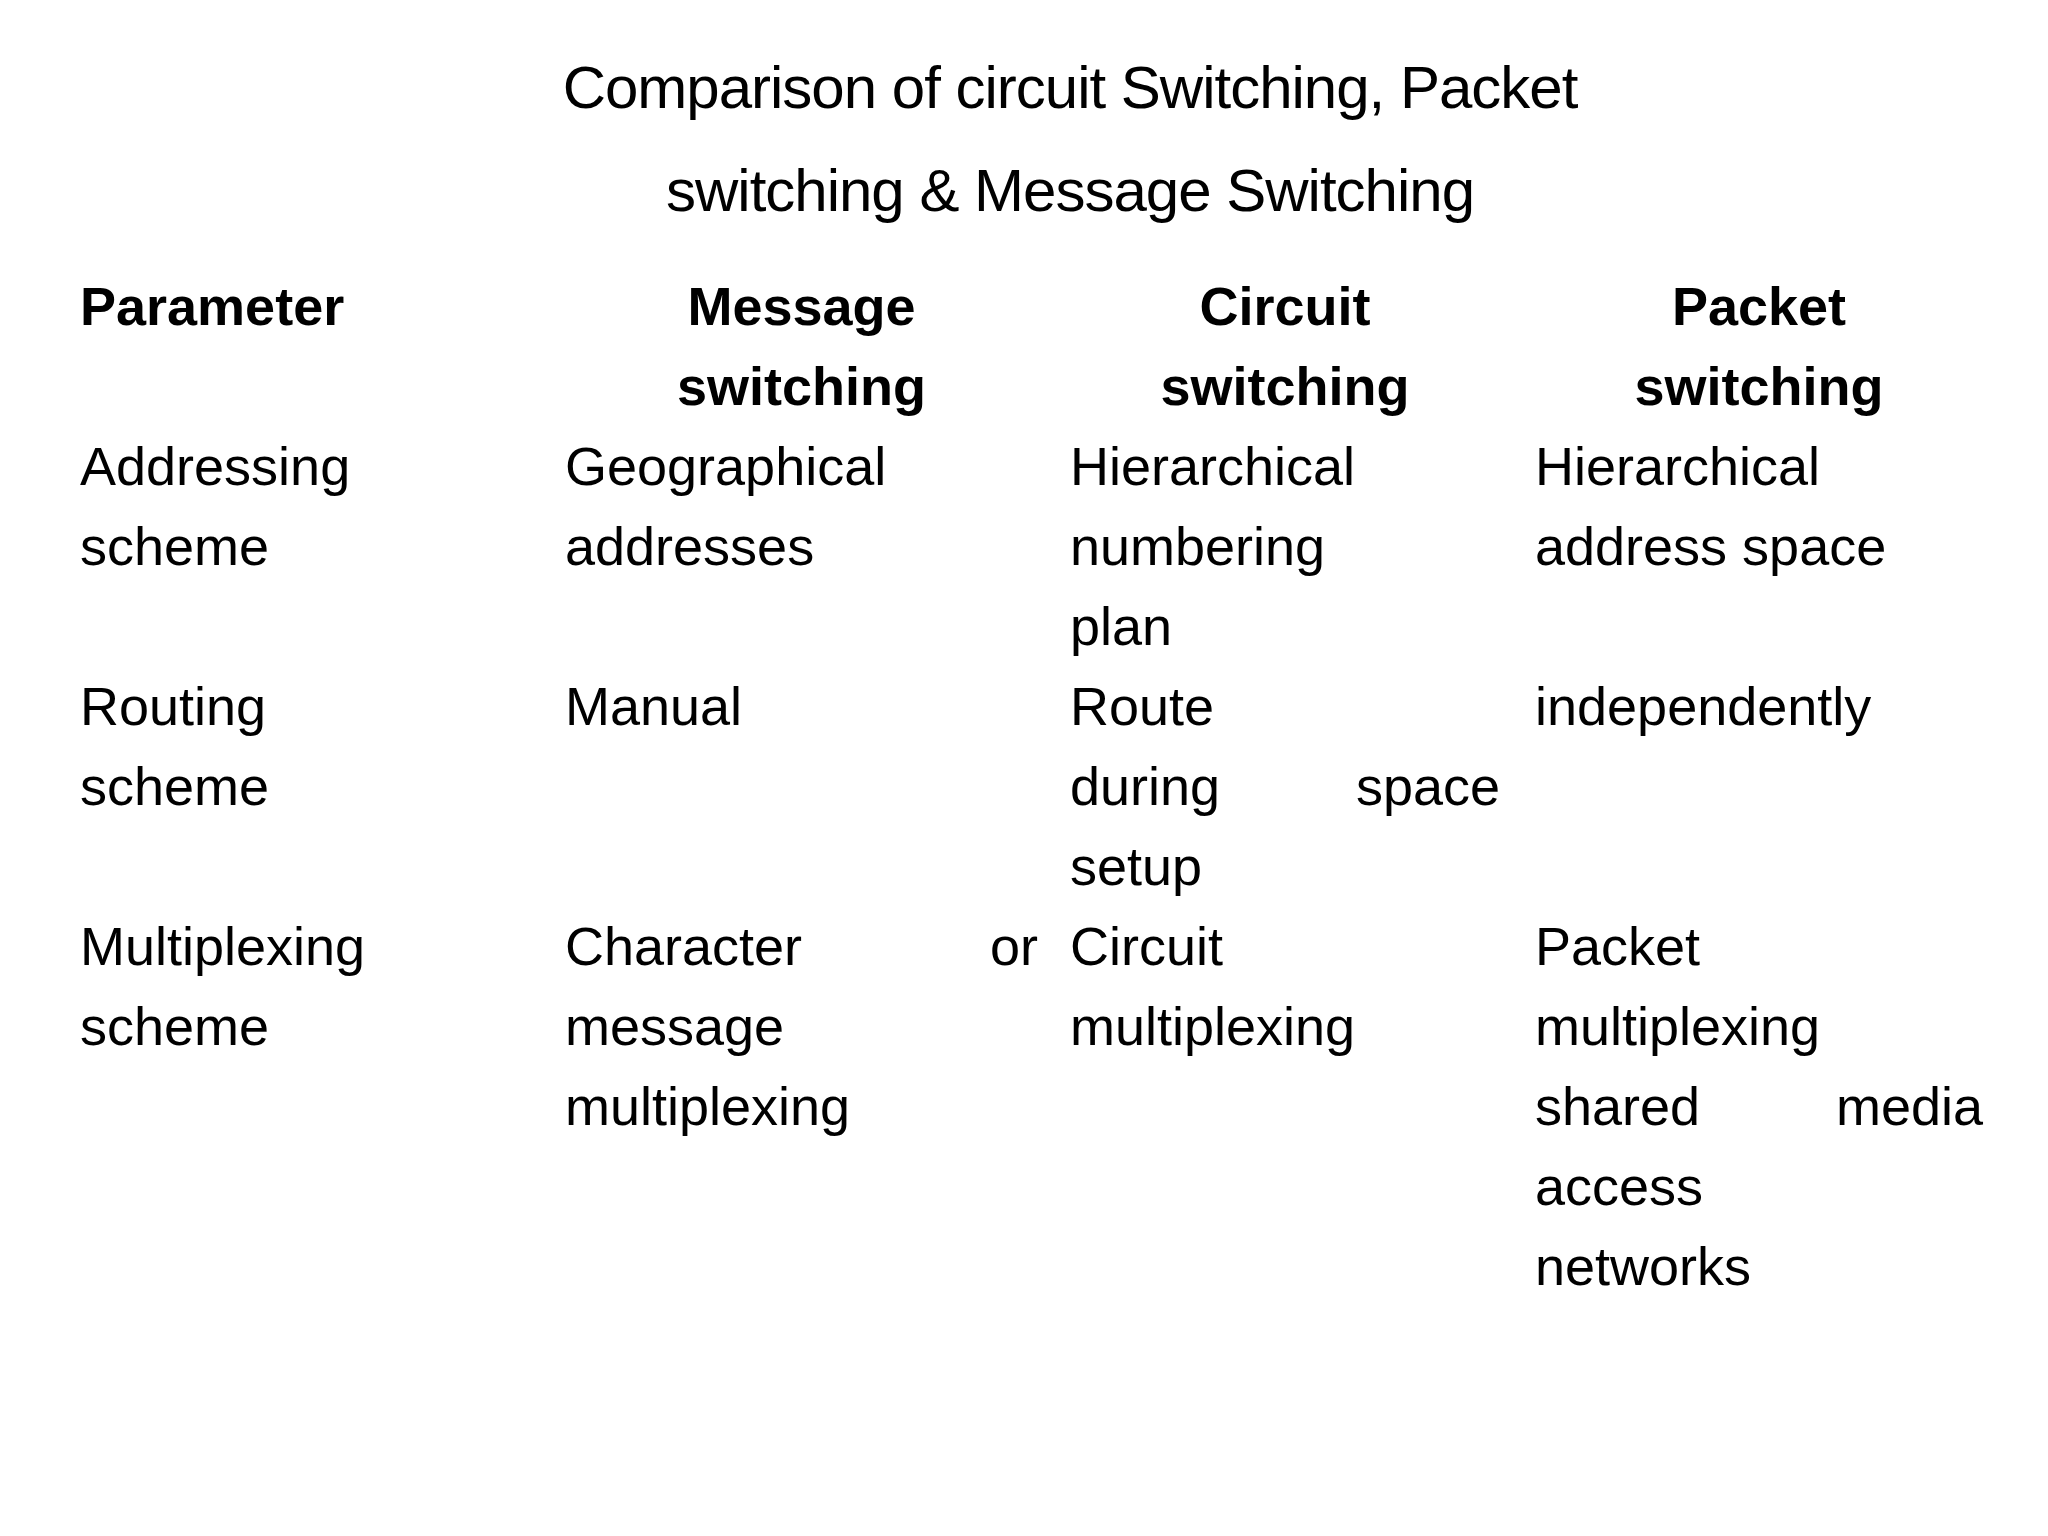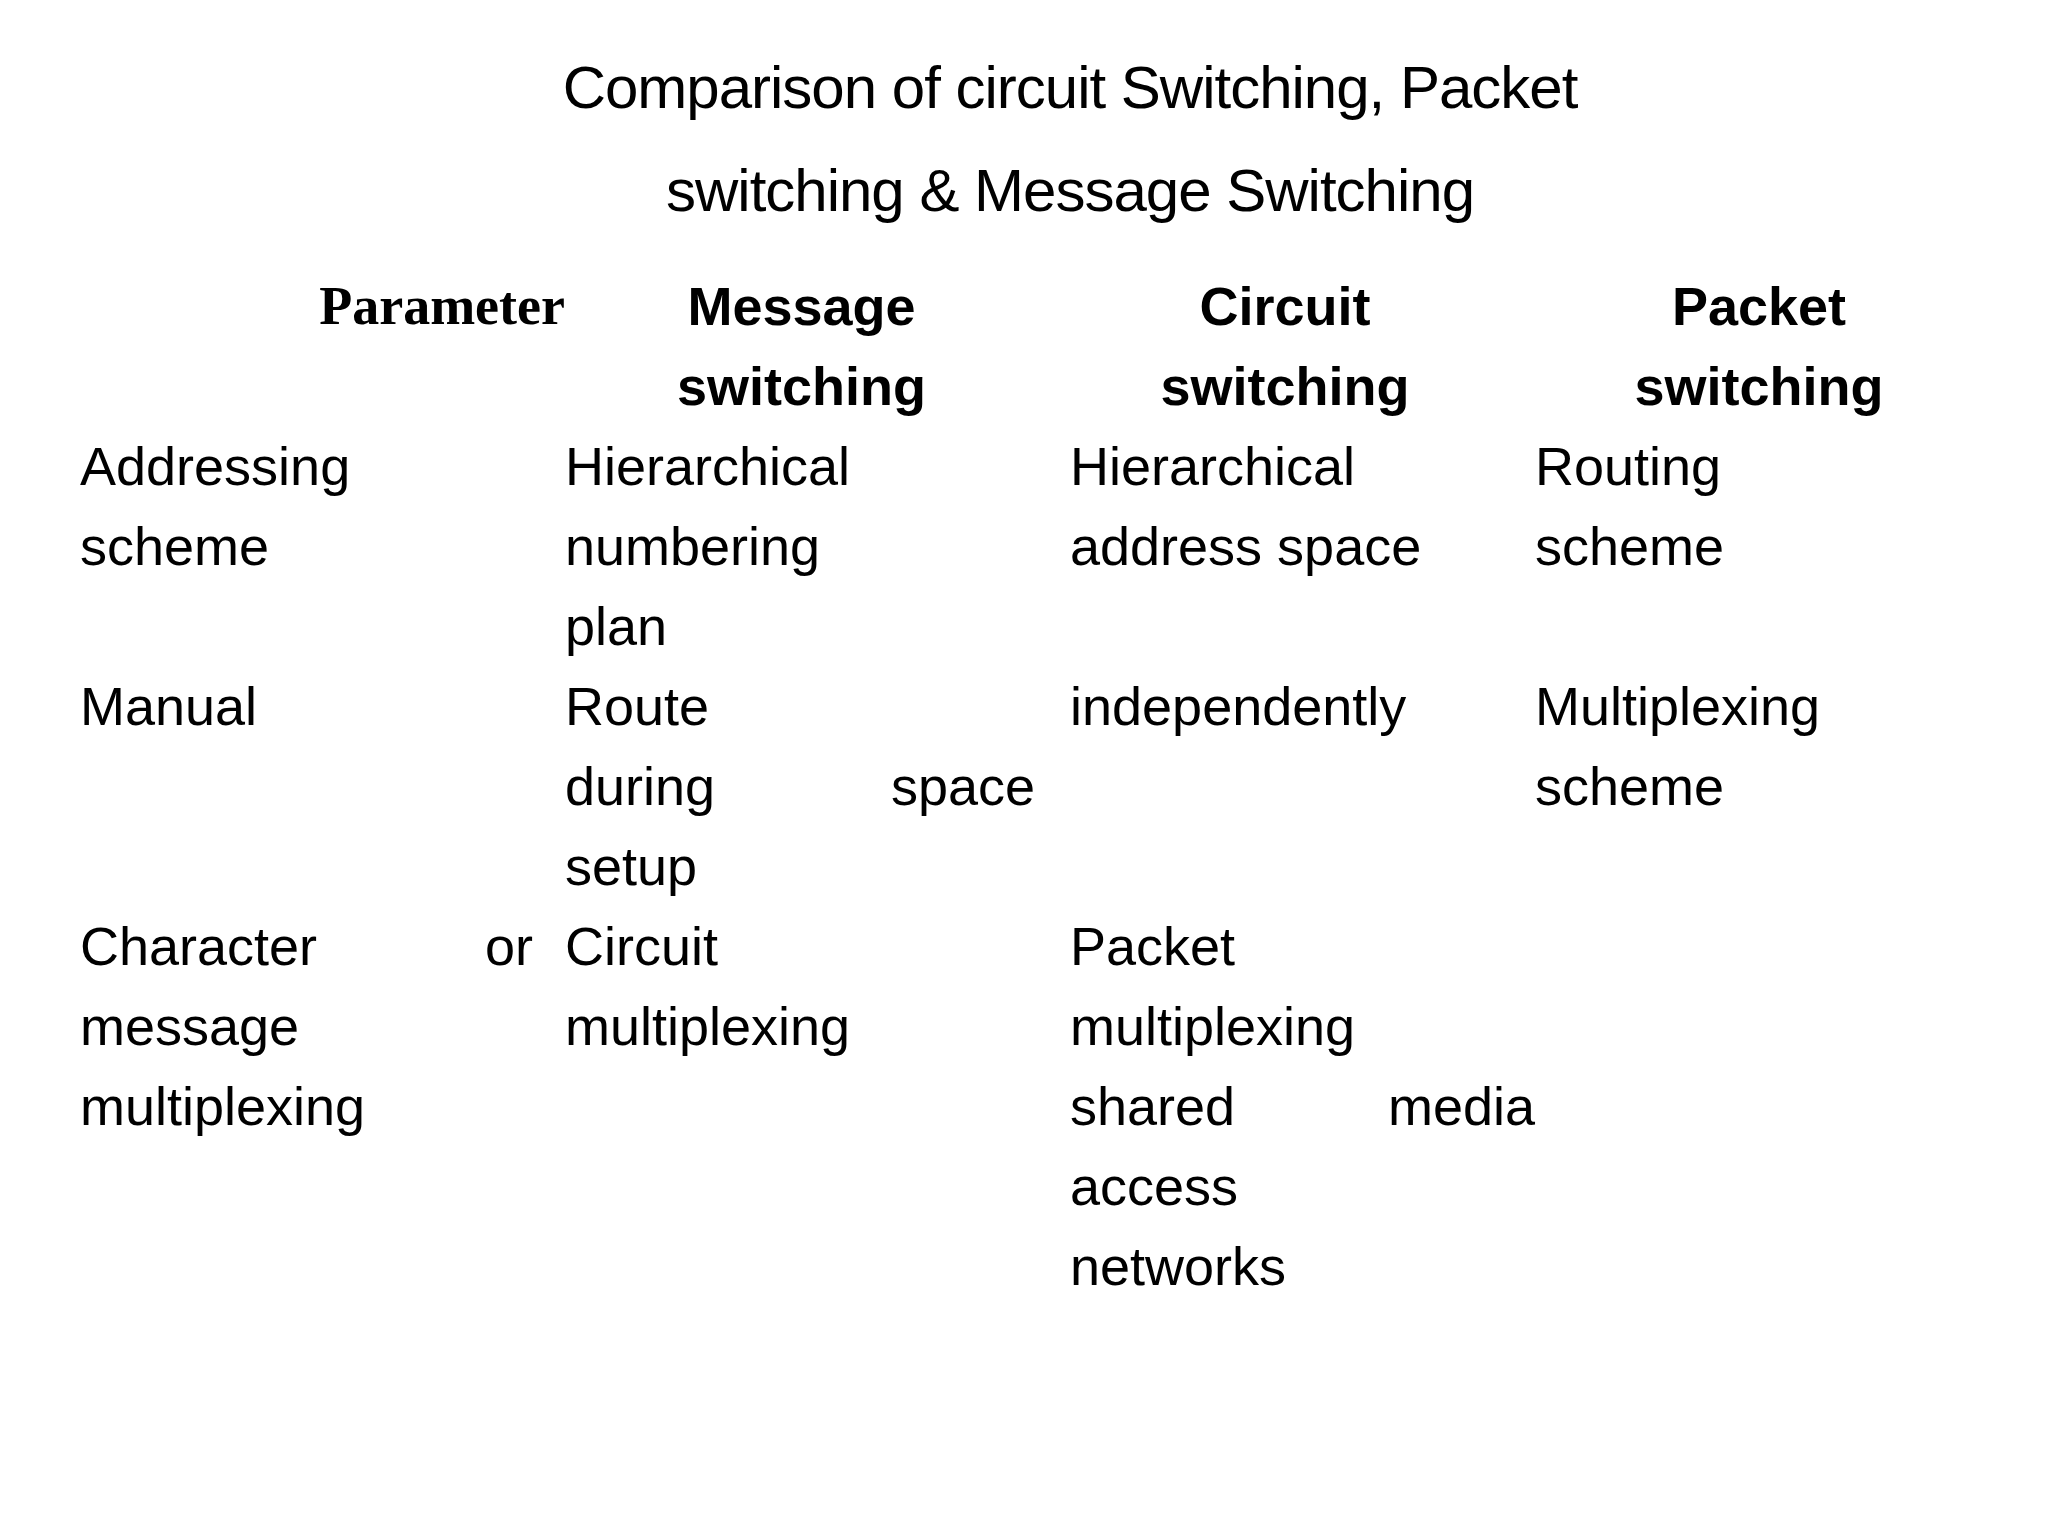--- a/index.html
+++ b/index.html
@@ -34,21 +34,21 @@
     top: 266px;
     display: grid;
     grid-template-columns: 485px 505px 465px 448px;
     font-size: 54px;
     line-height: 80px;
   }
   .cell { box-sizing: border-box; }
   .cell.c2 { padding-right: 32px; }
   .cell.c3 { padding-right: 35px; }
   .cell.header { font-weight: 700; text-align: center; }
-  .cell.header.c1 { text-align: right; font-family: Liberation Serif, serif; }
+  .cell.header.c1 { text-align: left; }
   .line { white-space: nowrap; }
   .line.justify {
     display: flex;
     justify-content: space-between;
     white-space: normal;
   }
 </style>
 </head>
 <body>
 
@@ -69,20 +69,24 @@
         <div class="line">Circuit</div>
         <div class="line">switching</div>
       </div>
       <div class="cell header c4">
         <div class="line">Packet</div>
         <div class="line">switching</div>
       </div>
       <div class="cell body c1">
         <div class="line">Addressing</div>
         <div class="line">scheme</div>
+      </div>
+      <div class="cell body c2">
+        <div class="line">Geographical</div>
+        <div class="line">addresses</div>
       </div>
       <div class="cell body c3">
         <div class="line">Hierarchical</div>
         <div class="line">numbering</div>
         <div class="line">plan</div>
       </div>
       <div class="cell body c4">
         <div class="line">Hierarchical</div>
         <div class="line">address space</div>
       </div>

